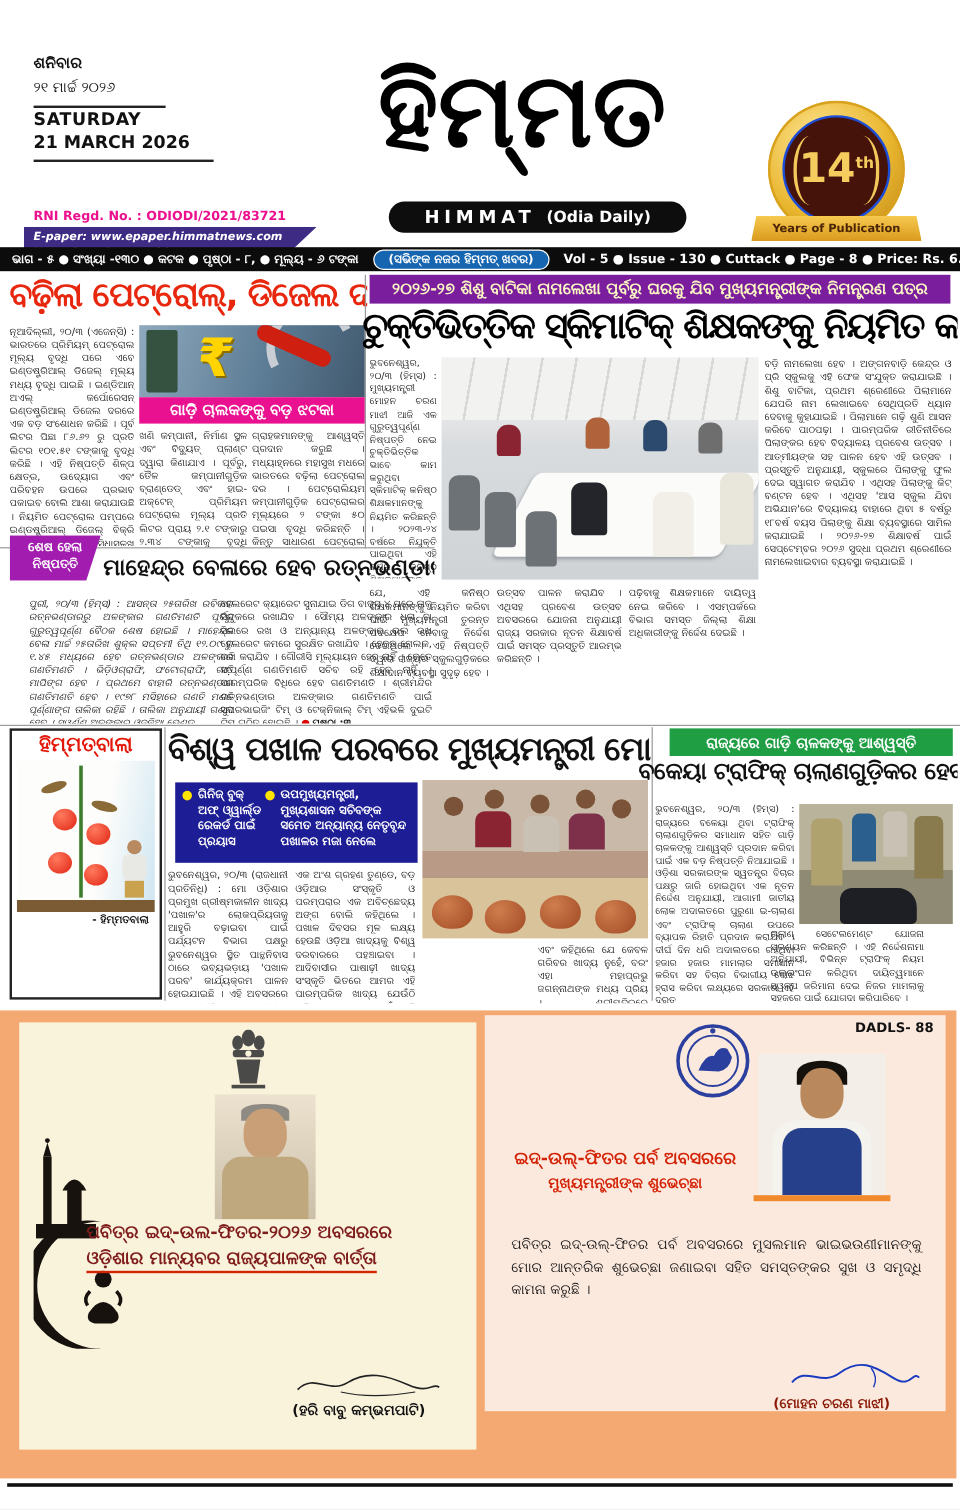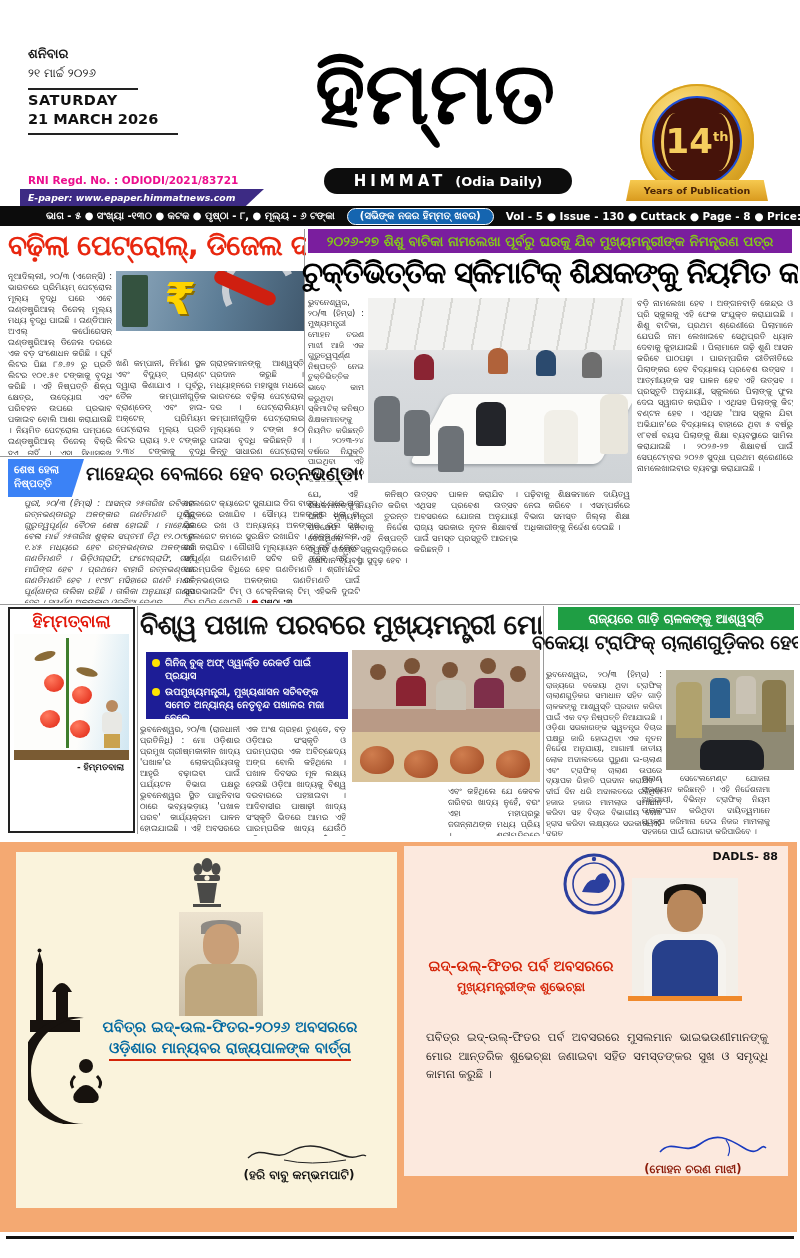--- a/index.html
+++ b/index.html
@@ -38,21 +38,21 @@
   .badge-num sup{font-size:13px;}
   .laurel{width:26px;height:58px;border-left:3px solid #f3c95c;border-radius:50%;}
   .laurel.r{transform:scaleX(-1);}
   .badge-ribbon{left:626px;top:180px;width:142px;height:21px;
     background:linear-gradient(#f6c94f,#d99a1e);clip-path:polygon(3% 0,97% 0,100% 100%,0 100%);
     display:flex;align-items:center;justify-content:center;font-size:9.5px;font-weight:bold;color:#4a2506;}
 
   
   .infobar{left:0;top:206px;width:800px;height:20px;background:#0c0c0c;display:flex;align-items:center;
            padding:0 10px;box-sizing:border-box;gap:12px;}
-  .ib-left{font-size:10px;font-weight:bold;color:#fff;white-space:nowrap;margin-left:36px;}
+  .ib-left{font-size:10px;font-weight:bold;color:#fff;white-space:nowrap;}
   .ib-pill{background:#1565b0;border:1.5px solid #fff;border-radius:11px;padding:0 12px;height:15px;
            display:flex;align-items:center;color:#fff;font-size:10px;font-weight:bold;white-space:nowrap;}
   .ib-right{font-size:10.5px;font-weight:bold;color:#fff;white-space:nowrap;}
 
   
   .pet-headline{left:8px;top:229px;width:298px;height:36px;font-size:28px;font-weight:bold;color:#e8270f;
                 letter-spacing:-1px;white-space:nowrap;overflow:hidden;}
   .pet-col1{left:8px;top:271px;width:104px;height:184px;}
   .pet-photo{left:116px;top:271px;width:188px;height:60px;overflow:hidden;
              background:linear-gradient(105deg,#8fa9bd,#5d7d96 55%,#41596e);}
@@ -62,41 +62,41 @@
   .pet-nozzle{position:absolute;right:26px;top:10px;width:66px;height:14px;background:#cf1f10;border-radius:7px;
               transform:rotate(24deg);}
   .pet-hose{position:absolute;right:8px;top:-18px;width:60px;height:60px;border:7px solid #c9ced4;
             border-color:#c9ced4 transparent transparent #c9ced4;border-radius:50%;transform:rotate(18deg);}
   .pet-caption{left:116px;top:331px;width:188px;height:22px;background:#ea1190;color:#fff;font-weight:bold;
                font-size:13px;display:flex;align-items:center;justify-content:center;overflow:hidden;}
   .pet-col2{left:116px;top:358px;width:90px;height:98px;}
   .pet-col3{left:210px;top:358px;width:94px;height:98px;}
 
   
-  .ms-banner{left:308px;top:229px;width:484px;height:24px;background:#7a1e9e;color:#84cc16;font-size:13.5px;
+  .ms-banner{left:308px;top:229px;width:484px;height:24px;background:#7a1e9e;color:#fef9c3;font-size:13.5px;
              font-weight:bold;display:flex;align-items:center;justify-content:center;white-space:nowrap;overflow:hidden;}
   .ms-headline{left:302px;top:255px;width:496px;height:40px;font-size:30px;font-weight:bold;color:#000;
                text-align:center;letter-spacing:-1.5px;white-space:nowrap;overflow:hidden;}
   .ms-col1{left:308px;top:298px;width:56px;height:184px;font-size:8px;}
   .ms-photo{left:368px;top:298px;width:264px;height:185px;overflow:hidden;
             background:linear-gradient(#ececea 18%,#d9dcdf 40%,#cfd3d6);}
   .ms-ceil{position:absolute;left:0;top:0;width:100%;height:52px;
            background:repeating-linear-gradient(100deg,#f2f2f0 0 26px,#d8d8d4 26px 28px);}
   .ms-table{position:absolute;left:60px;top:96px;width:190px;height:70px;background:#fbfbf9;
             transform:skewX(-28deg);border-radius:6px;box-shadow:0 2px 3px #9aa0a5;}
   .ms-chair{position:absolute;width:26px;height:46px;background:#6d7277;border-radius:8px 8px 3px 3px;}
   .ms-p{position:absolute;width:20px;height:26px;border-radius:9px 9px 3px 3px;}
   .ms-colR{left:637px;top:298px;width:156px;height:305px;}
   .ms-b1{left:308px;top:489px;width:100px;height:112px;}
   .ms-b2{left:414px;top:489px;width:104px;height:112px;}
   .ms-b3{left:524px;top:489px;width:106px;height:112px;}
 
   
-  .rt-label{left:8px;top:459px;width:76px;height:38px;background:#3b82f6;color:#fff;font-size:10.5px;
-            font-weight:bold;clip-path:polygon(0 0,100% 0,84% 100%,0 100%);padding:4px 6px;box-sizing:border-box;line-height:1.3;}
+  .rt-label{left:8px;top:446px;width:76px;height:38px;background:#a21caf;color:#fff;font-size:10.5px;
+            font-weight:bold;clip-path:polygon(0 0,100% 0,84% 100%,0 100%);padding:4px 6px;box-sizing:border-box;line-height:1.3;text-align:center;}
   .rt-headline{left:86px;top:462px;width:276px;height:30px;font-size:19px;font-weight:bold;white-space:nowrap;overflow:hidden;}
   .rt-col1{left:24px;top:498px;width:170px;height:105px;font-style:italic;}
   .rt-col2{left:184px;top:498px;width:176px;height:105px;}
 
   
   .vline{background:#9a9a9a;width:1px;}
   .hline{background:#9a9a9a;height:1px;}
 
   
   .hw-box{left:8px;top:607px;width:127px;height:226px;border:2px solid #222;background:#fff;box-sizing:border-box;}
@@ -111,21 +111,21 @@
   .hw-man .bd{width:20px;height:22px;background:#e8e8e4;border-radius:5px;margin:0 auto;}
   .hw-man .lg{width:16px;height:14px;background:#caa24e;margin:0 auto;}
   .hw-poem{padding:4px 8px 0 8px;font-size:8.8px;line-height:1.55;font-weight:500;}
   .hw-poem div{white-space:nowrap;overflow:hidden;}
   .hw-sig{text-align:right;padding-right:9px;font-size:8.8px;font-weight:bold;}
 
   
   .pk-headline{left:140px;top:609px;width:402px;height:40px;font-size:27px;font-weight:bold;text-align:center;
                letter-spacing:-1px;white-space:nowrap;overflow:hidden;}
   .pk-bullets{left:146px;top:652px;width:202px;height:67px;background:#1d1d96;color:#fff;padding:5px 6px;
-              box-sizing:border-box;display:flex;flex-direction:column;gap:3px;overflow:hidden;}
+              box-sizing:border-box;display:flex;flex-direction:row;gap:3px;overflow:hidden;}
   .pk-brow{display:flex;gap:5px;align-items:flex-start;}
   .pk-dot{flex:none;width:8px;height:8px;border-radius:50%;background:#ffe400;margin-top:2px;}
   .pk-btxt{font-size:9.8px;font-weight:bold;line-height:1.32;}
   .pk-photo{left:352px;top:650px;width:188px;height:132px;overflow:hidden;
             background:linear-gradient(#c9b9a8 0 45%,#b99a86 45% 62%,#d9c39a 62%);}
   .pk-head{position:absolute;width:16px;height:16px;border-radius:50%;background:#7a5338;}
   .pk-vest{position:absolute;width:30px;height:30px;border-radius:8px 8px 0 0;}
   .pk-pot{position:absolute;width:34px;height:28px;border-radius:50% 50% 45% 45%;
           background:radial-gradient(circle at 35% 30%,#cf7d4e,#a14a24);}
   .pk-c1{left:140px;top:724px;width:100px;height:112px;}
@@ -147,21 +147,21 @@
 
   
   .ads{left:0;top:842px;width:797px;height:390px;background:#f4a972;}
   .ad-left{position:absolute;left:16px;top:10px;width:381px;height:356px;background:#faf3dc;overflow:hidden;}
   .ad-right{position:absolute;left:404px;top:4px;width:384px;height:330px;background:#fce9de;overflow:hidden;}
   .gv-photo{position:absolute;left:163px;top:60px;width:84px;height:104px;
             background:linear-gradient(#ece2cf,#cbbfa8);overflow:hidden;}
   .gv-photo .hd{position:absolute;left:24px;top:12px;width:36px;height:42px;border-radius:45%;background:#c99f78;}
   .gv-photo .hr{position:absolute;left:22px;top:8px;width:40px;height:14px;border-radius:45% 45% 0 0;background:#8e8a84;}
   .gv-photo .bd{position:absolute;left:6px;top:52px;width:72px;height:52px;border-radius:16px 16px 0 0;background:#bfa77e;}
-  .gv-titles{position:absolute;left:56px;top:166px;width:316px;text-align:center;color:#0369a1;font-weight:bold;}
+  .gv-titles{position:absolute;left:56px;top:166px;width:316px;text-align:left;color:#7f1d1d;font-weight:bold;}
   .gv-t1{font-size:15px;white-space:nowrap;}
   .gv-t2{font-size:15px;white-space:nowrap;display:inline-block;border-bottom:2.5px solid #d42408;padding-bottom:2px;margin-top:3px;}
   .gv-body{position:absolute;left:44px;top:222px;width:310px;font-size:11px;line-height:1.58;text-align:justify;color:#131313;}
   .gv-signame{position:absolute;left:190px;top:316px;width:186px;text-align:center;font-size:12px;font-weight:bold;}
   .cm-code{position:absolute;right:10px;top:4px;font-size:11px;font-weight:bold;color:#111;}
   .cm-photo{position:absolute;left:228px;top:32px;width:106px;height:118px;background:#f3efe8;overflow:hidden;}
   .cm-photo .hr{position:absolute;left:32px;top:6px;width:42px;height:20px;border-radius:50% 50% 0 0;background:#14110d;}
   .cm-photo .hd{position:absolute;left:35px;top:12px;width:36px;height:42px;border-radius:45%;background:#b9885c;}
   .cm-photo .sh{position:absolute;left:12px;top:56px;width:82px;height:62px;border-radius:18px 18px 0 0;background:#f5f3ee;}
   .cm-photo .vs{position:absolute;left:20px;top:62px;width:66px;height:56px;border-radius:16px 16px 0 0;background:#27408b;}
@@ -212,20 +212,21 @@
   </div>
 
   <div class="abs pet-headline">ବଢ଼ିଲା ପେଟ୍ରୋଲ୍, ଡିଜେଲ ଦର</div>
   <div class="abs pet-col1 odia-body">ନୂଆଦିଲ୍ଲୀ, ୨୦/୩ (ଏଜେନ୍ସି) : ଭାରତରେ ପ୍ରିମିୟମ୍ ପେଟ୍ରୋଲ ମୂଲ୍ୟ ବୃଦ୍ଧି ପରେ ଏବେ ଇଣ୍ଡଷ୍ଟ୍ରିଆଲ୍ ଡିଜେଲ୍ ମୂଲ୍ୟ ମଧ୍ୟ ବୃଦ୍ଧି ପାଇଛି । ଇଣ୍ଡିଆନ୍ ଅଏଲ୍ କର୍ପୋରେସନ୍ ଇଣ୍ଡଷ୍ଟ୍ରିଆଲ୍ ଡିଜେଲ ଦରରେ ଏକ ବଡ଼ ସଂଶୋଧନ କରିଛି । ପୂର୍ବ ଲିଟର ପିଛା ୮୬.୬୨ ରୁ ପ୍ରତି ଲିଟର ୧୦୧.୫୧ ଟଙ୍କାକୁ ବୃଦ୍ଧି କରିଛି । ଏହି ନିଷ୍ପତ୍ତି ଶିଳ୍ପ କ୍ଷେତ୍ର, ଉଦ୍ୟୋଗ ଏବଂ ପରିବହନ ଉପରେ ପ୍ରଭାବ ପକାଇବ ବୋଲି ଆଶା କରାଯାଉଛି । ନିୟମିତ ପେଟ୍ରୋଲ ପମ୍ପରେ ଇଣ୍ଡଷ୍ଟ୍ରିଆଲ୍ ଡିଜେଲ୍ ବିକ୍ରି ହୁଏ ନାହିଁ । ଏହା ସିଧାସଳଖ କାରଖାନା, ବଡ଼ ଜେନେରେଟର,</div>
   <div class="abs pet-photo">
     <div class="pet-pump"></div>
     <div class="pet-hose"></div>
     <div class="pet-rupee">₹</div>
     <div class="pet-nozzle"></div>
   </div>
+  <div class="abs pet-caption">ଗାଡ଼ି ଚାଲକଙ୍କୁ ବଡ଼ ଝଟକା</div>
   <div class="abs pet-col2 odia-body">ଖଣି କମ୍ପାନୀ, ନିର୍ମାଣ ସ୍ଥଳ ଏବଂ ବିଦ୍ୟୁତ୍ ପ୍ଲାଣ୍ଟ ଦ୍ୱାରା କିଣାଯାଏ । ପୂର୍ବରୁ, ତୈଳ କମ୍ପାନୀଗୁଡ଼ିକ ବ୍ରାଣ୍ଡେଡ୍ ଏବଂ ହାଇ-ଅକ୍ଟେନ୍ ପ୍ରିମିୟମ ପେଟ୍ରୋଲ ମୂଲ୍ୟ ପ୍ରତି ଲିଟର ପ୍ରାୟ ୨.୧ ଟଙ୍କାରୁ ୨.୩୪ ଟଙ୍କାକୁ ବୃଦ୍ଧି କରିଥିଲେ । କିନ୍ତୁ ନିୟମିତ ପେଟ୍ରୋଲ ମୂଲ୍ୟ ଅପରିବର୍ତ୍ତିତ ରହିଛି, ଯାହା</div>
   <div class="abs pet-col3 odia-body">
     <span>ଗ୍ରାହକମାନଙ୍କୁ ଆଶ୍ୱସ୍ତି ପ୍ରଦାନ କରୁଛି । ମଧ୍ୟାହ୍ନରେ ମହାସୁଖ ମଧରେ ଭାରତରେ ବଢ଼ିଲା ପେଟ୍ରୋଲ ଦର । ପେଟ୍ରୋଲିୟମ କମ୍ପାନୀଗୁଡ଼ିକ ପେଟ୍ରୋଲର ମୂଲ୍ୟରେ ୨ ଟଙ୍କା ୫୦ ପଇସା ବୃଦ୍ଧି କରିଛନ୍ତି । କିନ୍ତୁ ସାଧାରଣ ପେଟ୍ରୋଲ ଏବଂ ଡିଜେଲର ମୂଲ୍ୟରେ,</span>
     
   </div>
 
   <div class="abs vline" style="left:304px;top:229px;height:228px;"></div>
   <div class="abs ms-banner">୨୦୨୬-୨୭ ଶିଶୁ ବାଟିକା ନାମଲେଖା ପୂର୍ବରୁ ଘରକୁ ଯିବ ମୁଖ୍ୟମନ୍ତ୍ରୀଙ୍କ ନିମନ୍ତ୍ରଣ ପତ୍ର</div>
   <div class="abs ms-headline">ଚୁକ୍ତିଭିତ୍ତିକ ସ୍କିମାଟିକ୍ ଶିକ୍ଷକଙ୍କୁ ନିୟମିତ କର୍ମଚାରୀ ମାନ୍ୟତା</div>
   <div class="abs ms-col1 odia-body">ଭୁବନେଶ୍ୱର, ୨୦/୩ (ହିମ୍ସ) : ମୁଖ୍ୟମନ୍ତ୍ରୀ ମୋହନ ଚରଣ ମାଝୀ ଆଜି ଏକ ଗୁରୁତ୍ୱପୂର୍ଣ୍ଣ ନିଷ୍ପତ୍ତି ନେଇ ଚୁକ୍ତିଭିତ୍ତିକ ଭାବେ କାମ କରୁଥିବା ସ୍କିମାଟିକ୍ କନିଷ୍ଠ ଶିକ୍ଷକମାନଙ୍କୁ ନିୟମିତ କରିଛନ୍ତି । ୨୦୨୩-୨୪ ବର୍ଷରେ ନିଯୁକ୍ତି ପାଇଥିବା ଏହି ବର୍ଗର କନିଷ୍ଠ ଶିକ୍ଷକମାନଙ୍କୁ ନିୟମିତ କରାଯାଇଛି । ଏହା ଦ୍ୱାରା ରାଜ୍ୟର ୧୩ ହଜାରରୁ ଅଧିକ ଚୁକ୍ତିଭିତ୍ତିକ କନିଷ୍ଠ ଶିକ୍ଷକମାନେ ଉପକୃତ ହୋଇଛନ୍ତି ।</div>

